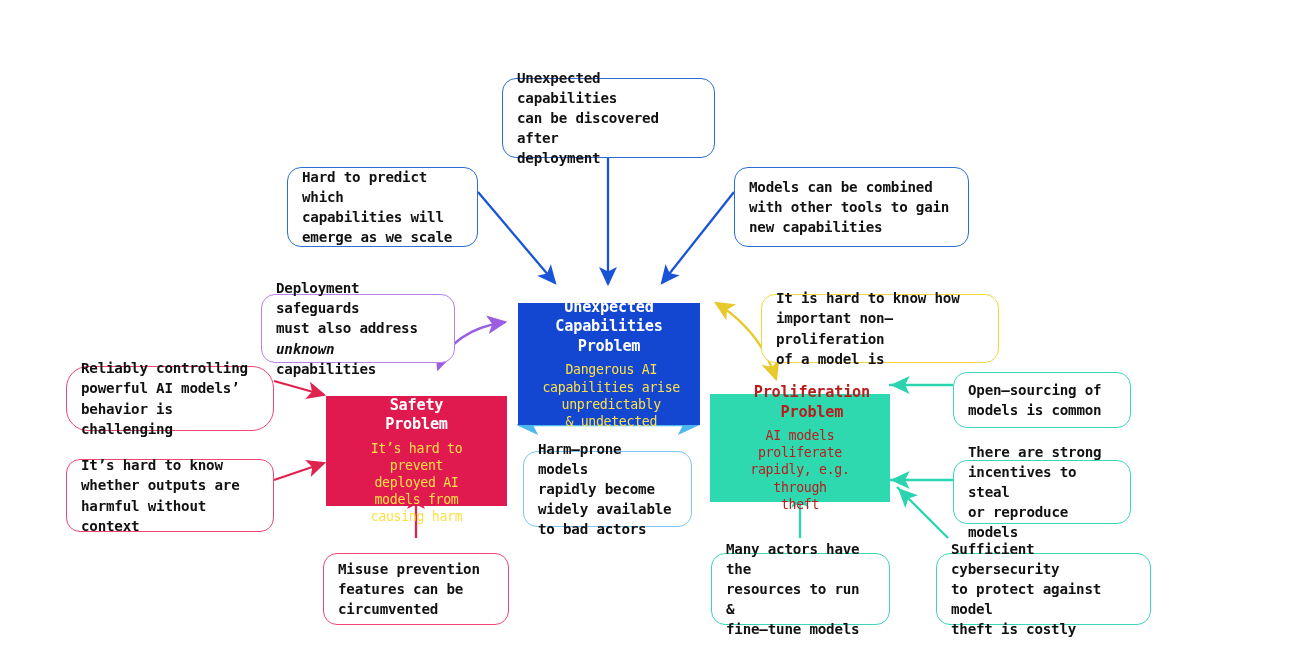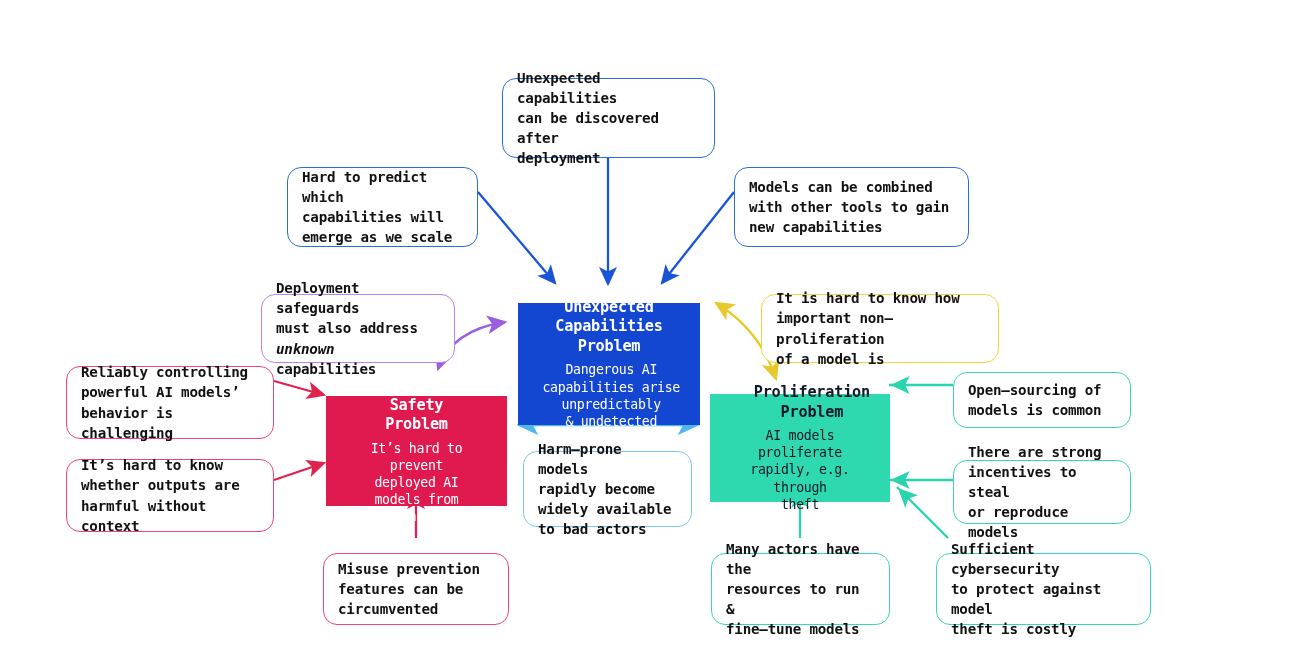--- a/index.html
+++ b/index.html
@@ -66,22 +66,22 @@
   }
   .core .subtitle {
     font-weight: normal;
     font-size: 13.2px;
     line-height: 1.3;
     white-space: pre-line;
     margin-top: 5px;
     letter-spacing: -0.3px;
   }
   .core.light .title, .core.light .subtitle { color: #ffffff; }
-  .core.light .subtitle { color: #ffffff; }
-  .core.dark .title, .core.dark .subtitle { color: #0f172a; }
+  .core.light .subtitle { color: #fde047; }
+  .core.dark .title, .core.dark .subtitle { color: #b91c1c; }
   .ital { font-style: italic; }
 </style>
 </head>
 <body>
 
 <div id="diagram-root">
 
   <svg class="layer" viewBox="0 0 1291 668">
     <defs>
       <marker id="ah-blue" markerWidth="9" markerHeight="9" refX="7.4" refY="4.5" orient="auto">
@@ -156,21 +156,21 @@
 important non–proliferation
 of a model is</span>
   </div>
 
   <div class="node leaf" style="left:261px; top:279px; width:194px; height:69px; border-color:#b983ef;">
     <span class="txt">Deployment safeguards
 must also address
 <i class="ital">unknown</i> capabilities</span>
   </div>
 
-  <div class="node leaf" style="left:66px; top:351px; width:208px; height:73px; border-color:#ef4573;">
+  <div class="node leaf" style="left:66px; top:351px; width:208px; height:65px; border-color:#ef4573;border-radius:22px;">
     <span class="txt">Reliably controlling
 powerful AI models’
 behavior is challenging</span>
   </div>
 
   <div class="node leaf" style="left:66px; top:444px; width:208px; height:73px; border-color:#ef4573;">
     <span class="txt">It’s hard to know
 whether outputs are
 harmful without context</span>
   </div>

